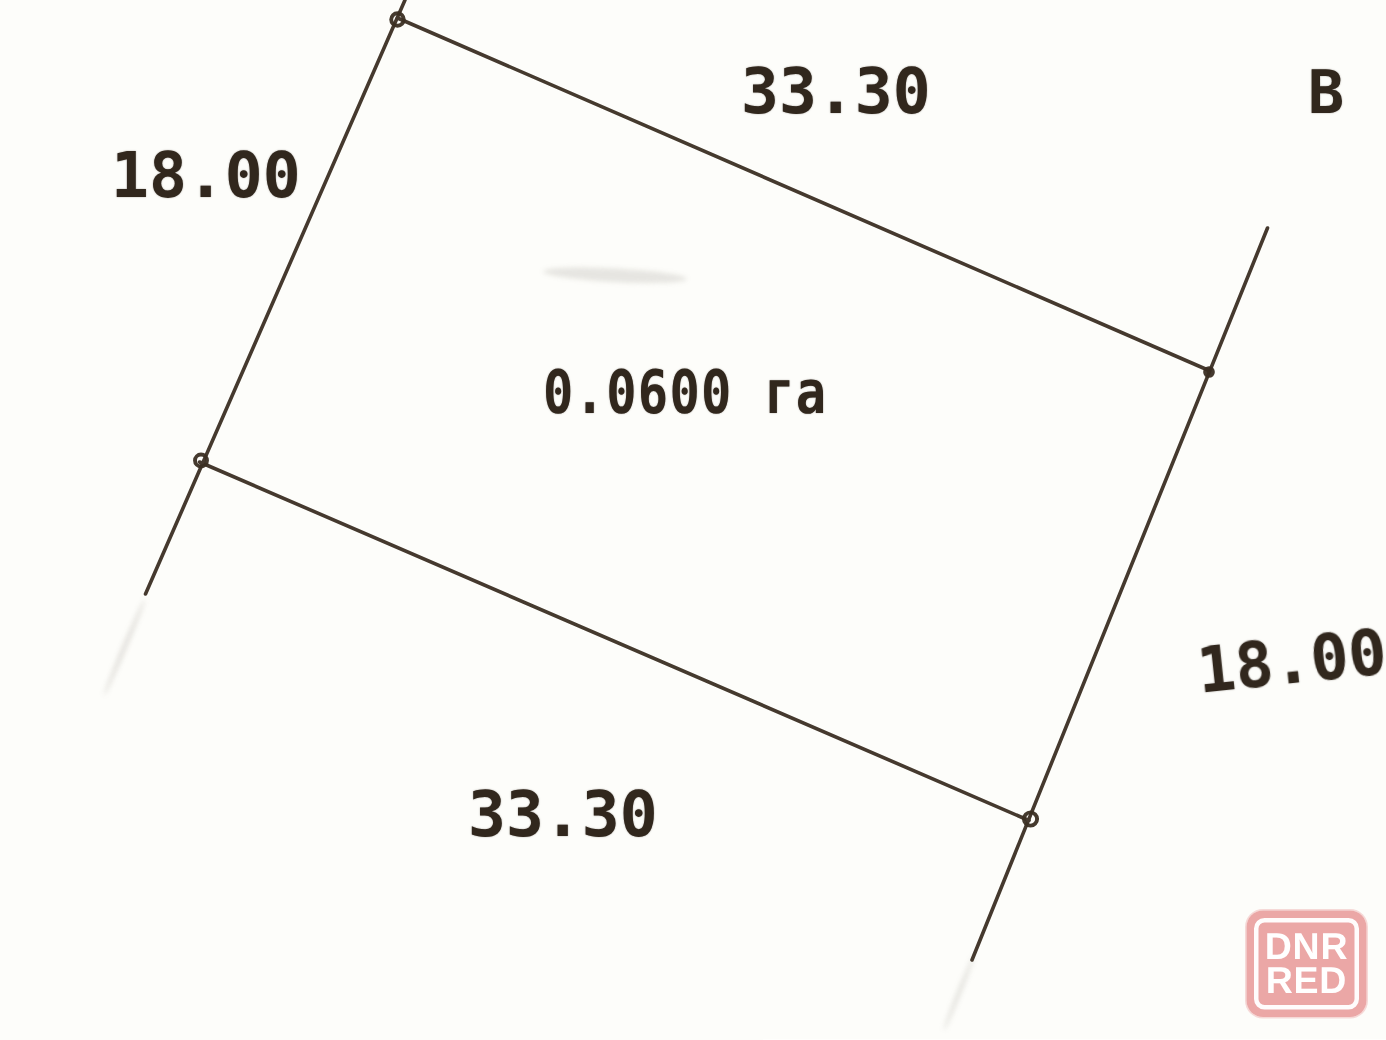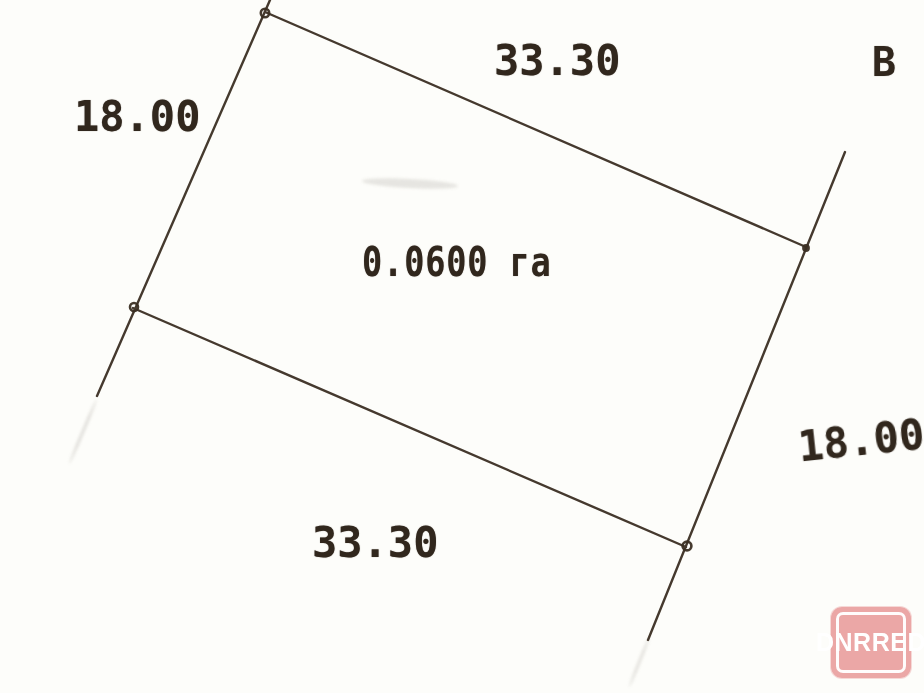--- a/index.html
+++ b/index.html
@@ -57,21 +57,21 @@
     background: rgba(231,148,148,0.82);
     border-radius: 11px;
     box-shadow: 0 0 0 1px rgba(231,148,148,0.35);
   }
   .watermark-inner {
     position: absolute;
     left: 5px; top: 5px; right: 5px; bottom: 5px;
     border: 3.5px solid rgba(255,255,255,0.96);
     border-radius: 7px;
     display: flex;
-    flex-direction: row;
+    flex-direction: column;
     align-items: center;
     justify-content: center;
     color: #ffffff;
     font-family: "Liberation Sans", sans-serif;
     font-weight: 800;
     font-size: 25px;
     line-height: 0.92;
     letter-spacing: 0.5px;
   }
 </style>

